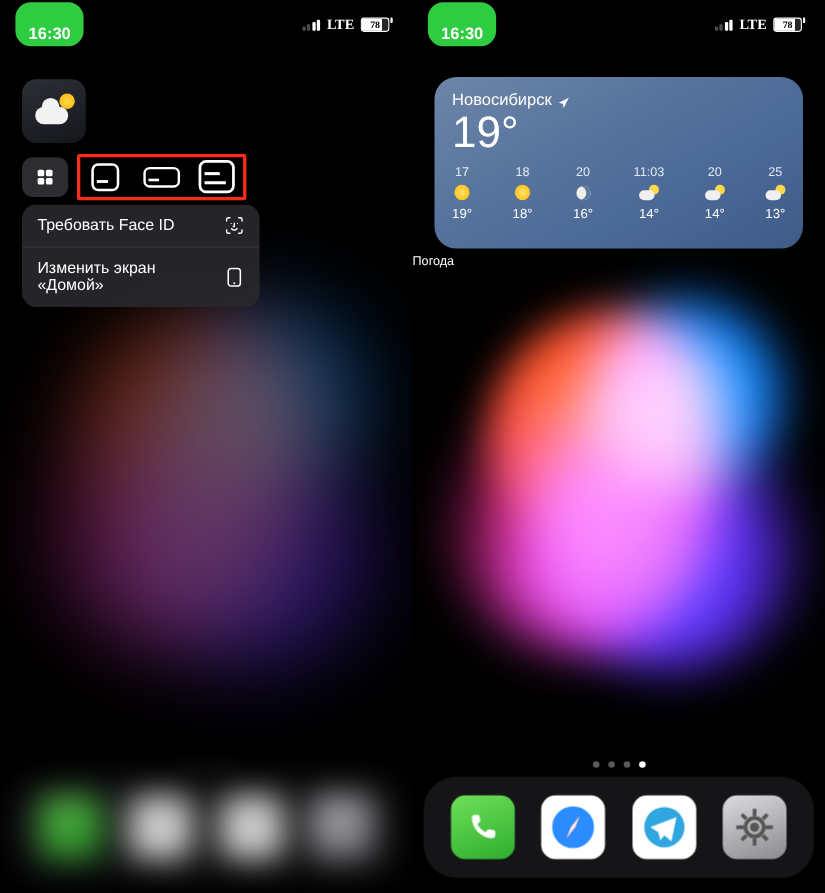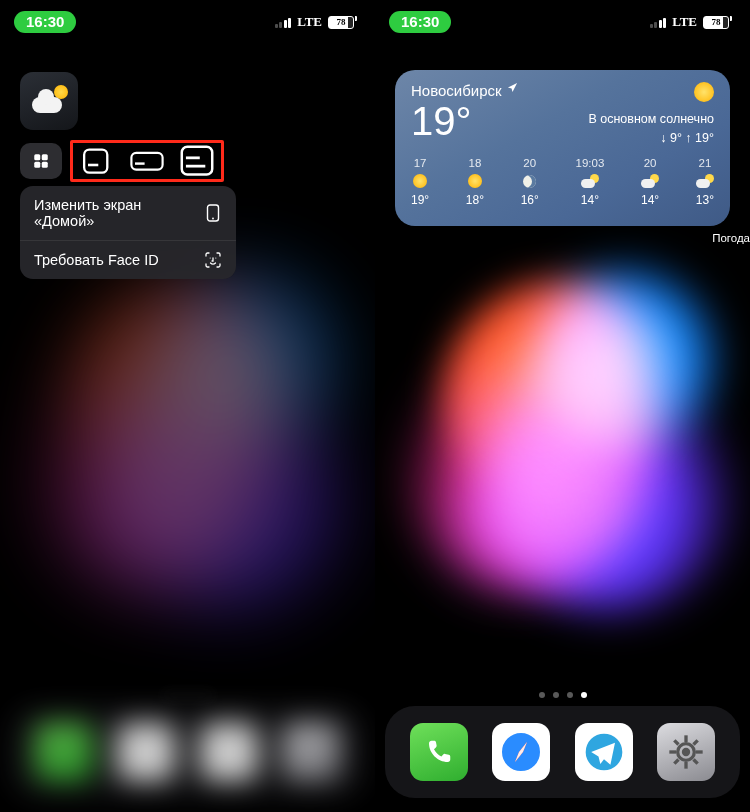--- a/index.html
+++ b/index.html
@@ -14,21 +14,21 @@
   .o1 { width: 240px; height: 240px; left: 40px; top: 10px; background: radial-gradient(circle at 40% 40%, #ff8a3a 0%, #ff4a2a 40%, transparent 70%); filter: blur(18px);}
   .o2 { width: 260px; height: 260px; left: -10px; top: 60px; background: radial-gradient(circle at 60% 60%, #ff2a7a 0%, #c02070 40%, transparent 70%); filter: blur(22px);}
   .o3 { width: 260px; height: 260px; left: 80px; top: 80px; background: radial-gradient(circle at 40% 60%, #3a6aff 0%, #6030ff 40%, transparent 70%); filter: blur(22px);}
   .o4 { width: 200px; height: 200px; left: 120px; top: -10px; background: radial-gradient(circle at 50% 50%, #40d0ff 0%, #1080ff 50%, transparent 72%); filter: blur(20px);}
   .o5 { width: 160px; height: 160px; left: 30px; top: 170px; background: radial-gradient(circle at 50% 50%, #a040ff 0%, transparent 70%); filter: blur(24px);}
   .blurred .orb { filter: blur(30px) brightness(0.6); }
   .phone-left .wallpaper::after { content:""; position:absolute; inset:0; background: rgba(0,0,0,0.35); }
 
   
   .status { position: absolute; top: 0; left: 0; right: 0; height: 44px; display: flex; align-items: center; justify-content: space-between; padding: 0 18px 0 14px; z-index: 50; }
-  .time-pill { background: #2ecc40; color: #fff; font-size: 15px; font-weight: 600; padding: 2px 12px 3px; border-radius: 14px; }
+  .time-pill { background: #2ecc40; color: #fff; font-size: 15px; font-weight: 600; padding: 20px 12px 3px; border-radius: 14px; }
   .status-right { display: flex; align-items: center; gap: 6px; font-size: 13px; font-weight: 600; font-family: Liberation Serif, serif; }
   .sig { display: inline-flex; align-items: flex-end; gap: 1.5px; height: 12px; }
   .sig i { width: 3px; background: #fff; border-radius: 1px; }
   .sig i.dim { background: rgba(255,255,255,0.3); }
   .sig i:nth-child(1){height:4px} .sig i:nth-child(2){height:6px} .sig i:nth-child(3){height:8px} .sig i:nth-child(4){height:10px}
   .batt { display: inline-flex; align-items: flex-start; }
   .batt-body { width: 26px; height: 13px; border: 1px solid #fff; border-radius: 3px; position: relative; display:flex; align-items:center; justify-content:center; font-size:9px; font-weight:700; color:#000; background: linear-gradient(to right,#fff 78%, rgba(255,255,255,0.15) 78%); }
   .batt-tip { width: 2px; height: 5px; background: #fff; border-radius: 0 1px 1px 0; margin-left: 1px; }
 
   
@@ -61,36 +61,36 @@
   .d-settings { background: linear-gradient(160deg,#dcdce0,#8a8a90); }
 
   
   .dots { position:absolute; bottom: 114px; left:0; right:0; display:flex; justify-content:center; gap:8px; z-index:30;}
   .dots i { width:6px; height:6px; border-radius:50%; background: rgba(255,255,255,0.35); }
   .dots i.active { background:#fff; }
   .phone-left .dots { filter: blur(8px); opacity:0.6; }
 
   
   .wwidget { position:absolute; top:70px; left:20px; right:20px; height:156px; border-radius: 20px; padding: 12px 16px 8px; background: linear-gradient(150deg,#6d86a8 0%, #55739c 40%, #4a6896 70%, #3f5a86 100%); z-index:40; color:#fff; }
-  .wloc { display:flex; align-items:flex-start; gap:5px; font-size:15px; font-weight:500;}
+  .wloc { display:flex; align-items:flex-end; gap:5px; font-size:15px; font-weight:500;}
   .wtop { display:flex; justify-content:space-between; align-items:flex-start; }
   .wtemp { font-size: 40px; font-weight:300; line-height:1; margin-top:2px;}
   .wcond { text-align:right; font-size:12.5px; line-height:1.5; }
   .wcond .mini-sun { display:inline-block; width:20px; height:20px; border-radius:50%; background: radial-gradient(circle,#ffe36b,#ffb300); margin-bottom:2px;}
   .wfc { display:flex; justify-content:space-between; margin-top:10px; }
   .wfc .col { display:flex; flex-direction:column; align-items:center; gap:3px; font-size:12px; }
   .wfc .hr { opacity:0.85; font-size:11.5px;}
   .wfc .tp { font-weight:500; }
   .fi { width:18px; height:18px; display:flex; align-items:center; justify-content:center; }
   .fi-sun { width:14px; height:14px; border-radius:50%; background: radial-gradient(circle,#ffe36b,#ffb300);}
   .fi-moon { width:13px; height:13px; border-radius:50%; background:#f0f0e8; box-shadow: inset -4px 0 0 0 #5a7aa0; }
   .fi-pc { position:relative; width:18px; height:14px;}
   .fi-pc::before { content:""; position:absolute; top:0; right:0; width:9px; height:9px; border-radius:50%; background:#ffd94a;}
   .fi-pc::after { content:""; position:absolute; bottom:0; left:0; width:14px; height:9px; border-radius:6px; background:#f0f0f0;}
-  .wlabel { position:absolute; top: 232px; left:0; right:0; text-align:right; font-size:11.5px; z-index:40;}
+  .wlabel { position:absolute; top: 232px; left:0; right:0; text-align:left; font-size:11.5px; z-index:40;}
 
 </style>
 </head>
 <body>
 
 <div class="stage">
 
   <div class="phone phone-left">
     <div class="wallpaper blurred">
       <div class="orb">
@@ -153,40 +153,40 @@
               <rect x="2" y="2" width="22" height="20" rx="4"></rect>
               <rect x="5" y="9" width="10" height="2" fill="#fff" stroke="none"></rect>
               <rect x="5" y="15" width="14" height="2" fill="#fff" stroke="none"></rect>
             </svg>
         </div>
       </div>
     </div>
 
     <div class="ctx">
       <div class="ctx-row">
-        <span>Изменить экран «Домой»</span>
-        <span class="ctx-ico">
-          <svg width="14" height="18" viewBox="0 0 14 18">
-              <rect x="1.5" y="1" width="11" height="16" rx="2.5" fill="none" stroke="#fff" stroke-width="1.4"></rect>
-              <circle cx="7" cy="14.5" r="0.9" fill="#fff"></circle>
-            </svg>
-        </span>
-      </div>
-      <div class="ctx-row">
         <span>Требовать Face ID</span>
         <span class="ctx-ico">
           <svg width="16" height="16" viewBox="0 0 16 16" fill="none" stroke="#fff" stroke-width="1.3" stroke-linecap="round">
               <path d="M1 4V2.5A1.5 1.5 0 0 1 2.5 1H4"></path>
               <path d="M12 1h1.5A1.5 1.5 0 0 1 15 2.5V4"></path>
               <path d="M15 12v1.5a1.5 1.5 0 0 1-1.5 1.5H12"></path>
               <path d="M4 15H2.5A1.5 1.5 0 0 1 1 13.5V12"></path>
               <circle cx="5.2" cy="6" r="0.6" fill="#fff" stroke="none"></circle>
               <circle cx="10.8" cy="6" r="0.6" fill="#fff" stroke="none"></circle>
               <path d="M8 6v3h-1"></path>
               <path d="M5.5 11c.8.8 1.6 1.2 2.5 1.2s1.7-.4 2.5-1.2"></path>
+            </svg>
+        </span>
+      </div>
+      <div class="ctx-row">
+        <span>Изменить экран «Домой»</span>
+        <span class="ctx-ico">
+          <svg width="14" height="18" viewBox="0 0 14 18">
+              <rect x="1.5" y="1" width="11" height="16" rx="2.5" fill="none" stroke="#fff" stroke-width="1.4"></rect>
+              <circle cx="7" cy="14.5" r="0.9" fill="#fff"></circle>
             </svg>
         </span>
       </div>
     </div>
 
     <div class="dots">
         <i></i>
         <i></i>
         <i></i>
         <i></i>
@@ -232,25 +232,20 @@
       <div class="wtop">
         <div>
           <div class="wloc">
             <span>Новосибирск</span>
             <svg width="11" height="11" viewBox="0 0 12 12">
                 <path d="M1 6 L11 1 L6 11 L5 7 Z" fill="#fff"></path>
               </svg>
           </div>
           <div class="wtemp">19°</div>
         </div>
-        <div class="wcond">
-          <span class="mini-sun"></span><br>
-          <span>В основном солнечно</span><br>
-          <span>↓ 9° ↑ 19°</span>
-        </div>
       </div>
       <div class="wfc" id="fc-row">
           <div class="col">
             <span class="hr">17</span>
             <span class="fi">
               <span class="fi-sun"></span>
             </span>
             <span class="tp">19°</span>
           </div>
           <div class="col">
@@ -261,35 +256,35 @@
             <span class="tp">18°</span>
           </div>
           <div class="col">
             <span class="hr">20</span>
             <span class="fi">
               <span class="fi-moon"></span>
             </span>
             <span class="tp">16°</span>
           </div>
           <div class="col">
-            <span class="hr">19:03</span>
+            <span class="hr">11:03</span>
             <span class="fi">
               <span class="fi-pc"></span>
             </span>
             <span class="tp">14°</span>
           </div>
           <div class="col">
             <span class="hr">20</span>
             <span class="fi">
               <span class="fi-pc"></span>
             </span>
             <span class="tp">14°</span>
           </div>
           <div class="col">
-            <span class="hr">21</span>
+            <span class="hr">25</span>
             <span class="fi">
               <span class="fi-pc"></span>
             </span>
             <span class="tp">13°</span>
           </div>
         </div>
     </div>
     <div class="wlabel">Погода</div>
 
     <div class="dots" id="dots-right">

